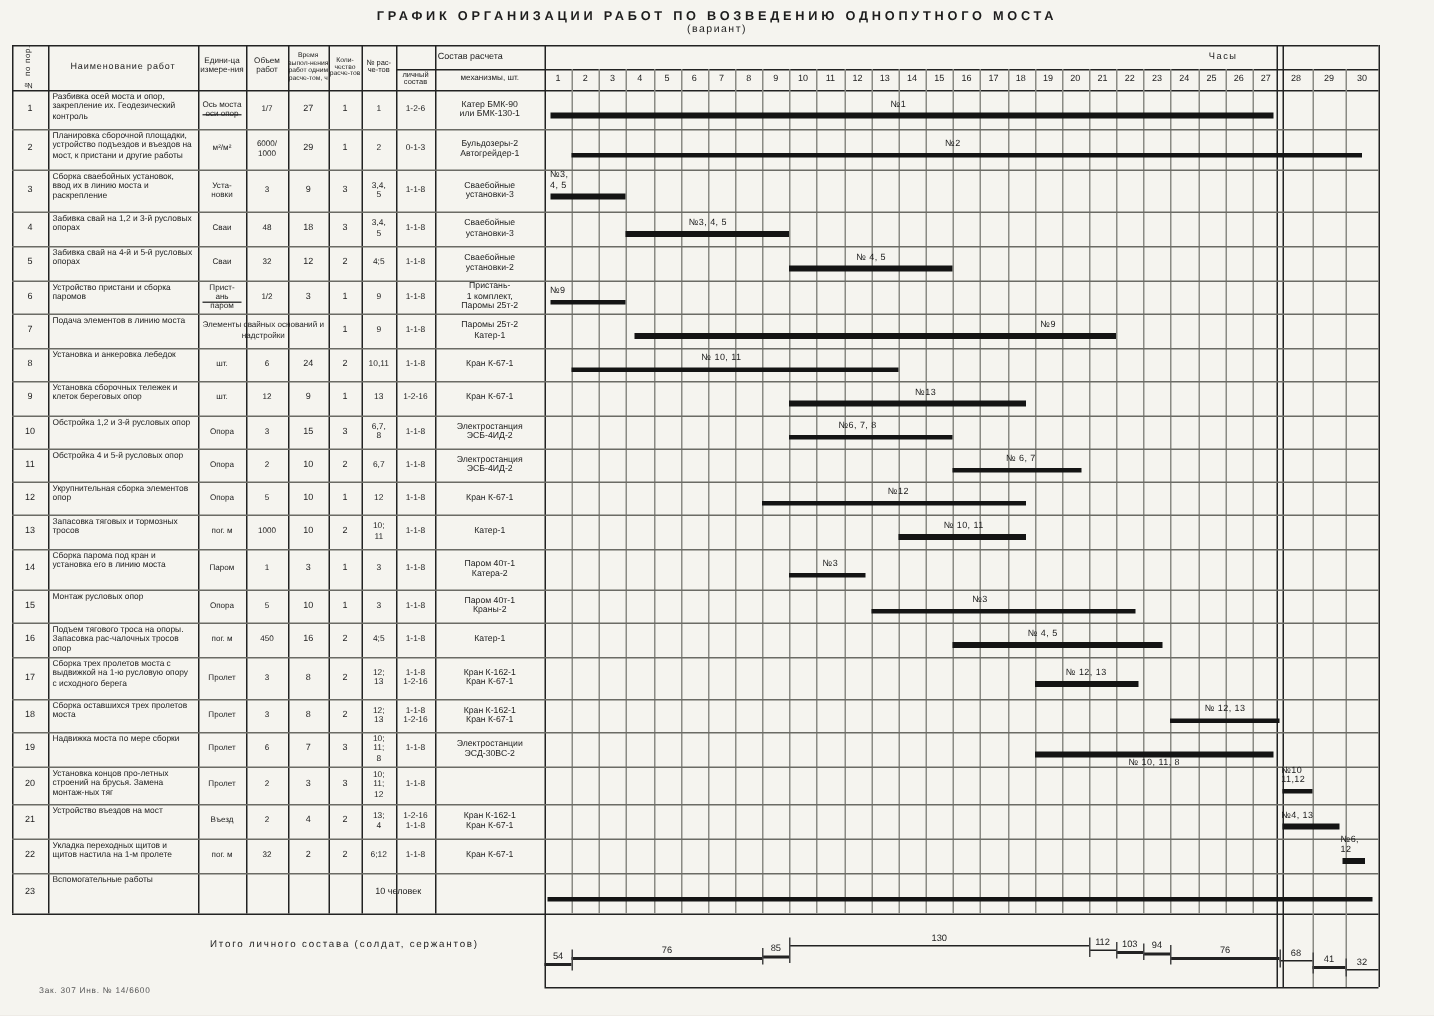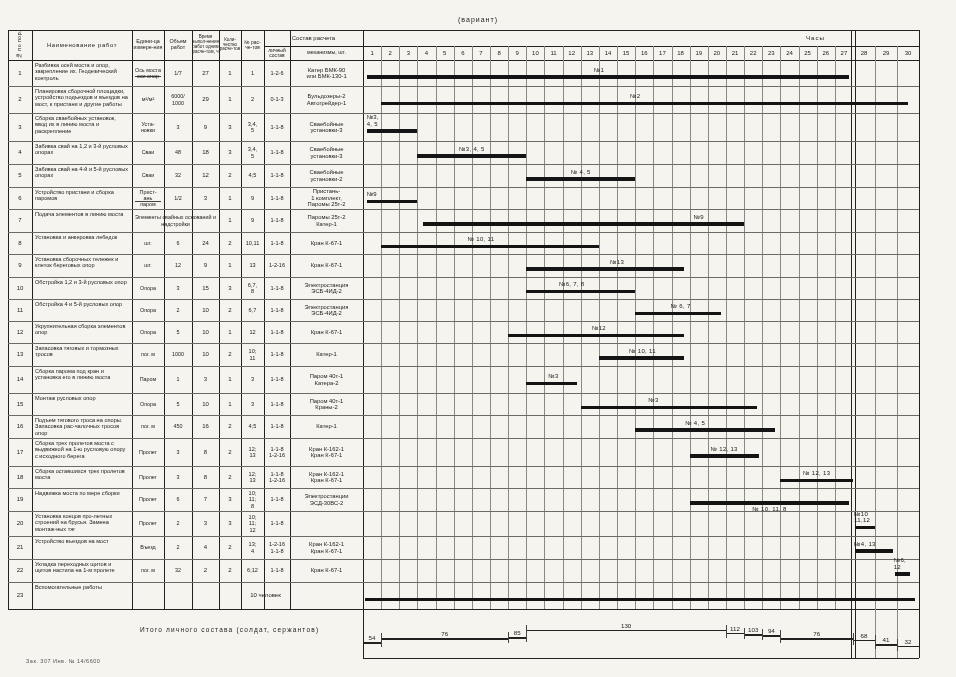--- a/index.html
+++ b/index.html
@@ -29,20 +29,21 @@
   .bar{position:absolute;height:3.5px;background:#141414;}
   .bar-label{position:absolute;font-size:6px;line-height:1.05;white-space:pre-line;color:#1a1a1a;letter-spacing:.3px;}
   .hournum{position:absolute;display:flex;align-items:center;justify-content:center;font-size:6px;}
   .stepnum{position:absolute;font-size:6.2px;transform:translateX(-50%);}
   .gl{position:absolute;background:#333;}
 </style>
 </head>
 <body>
 
 <div id="page">
+  <div class="abs" id="title">ГРАФИК ОРГАНИЗАЦИИ РАБОТ ПО ВОЗВЕДЕНИЮ ОДНОПУТНОГО МОСТА</div>
   <div class="abs" id="subtitle">(вариант)</div>
 
   <div class="hc" id="h-num">
       <span>№ по пор.</span>
     </div>
   <div class="hc" id="h-name">Наименование работ</div>
   <div class="hc" id="h-unit">Едини-ца измере-ния</div>
   <div class="hc" id="h-vol">Объем работ</div>
   <div class="hc" id="h-time">Время выпол-нения работ одним расче-том, ч</div>
   <div class="hc" id="h-qty">Коли-чество расче-тов</div>

